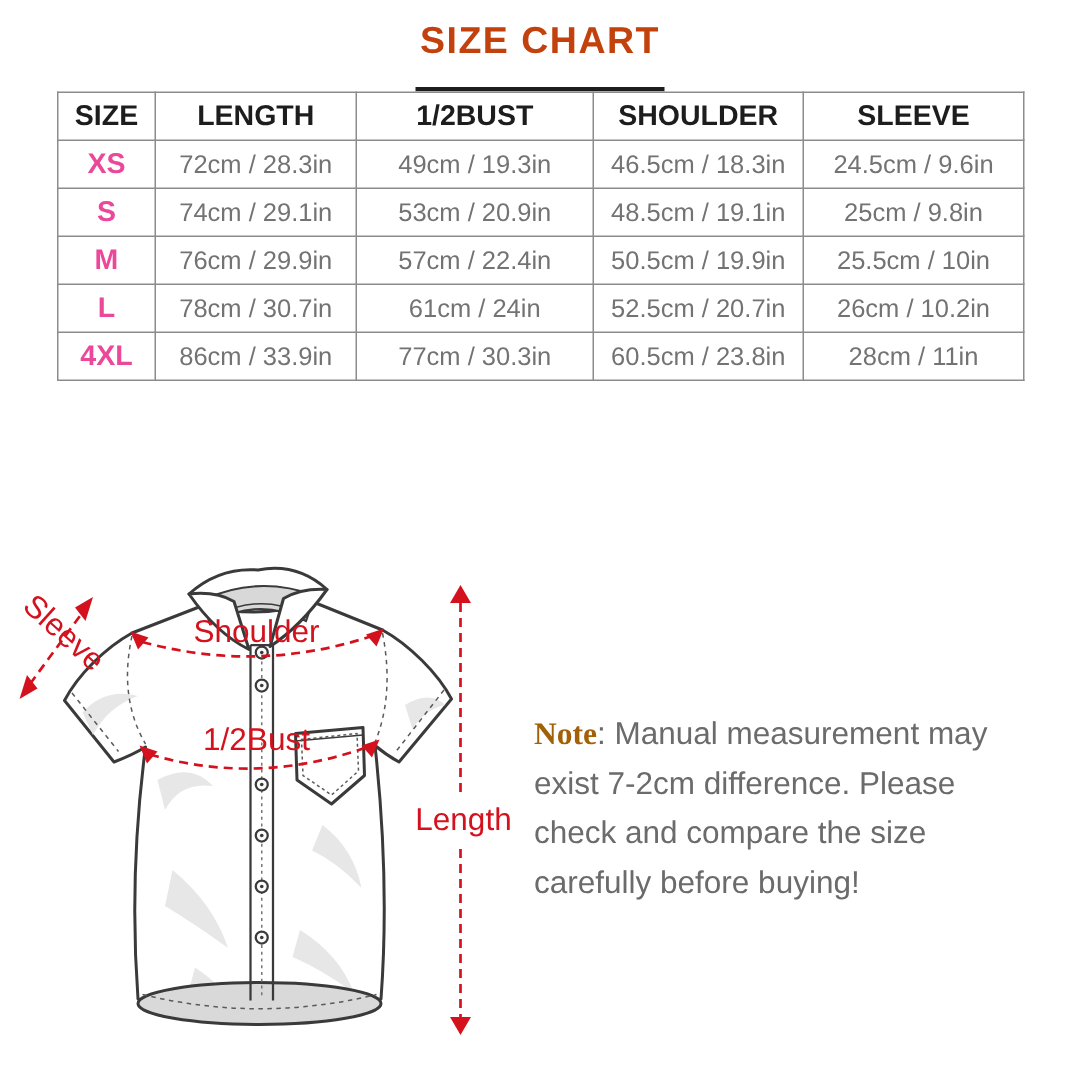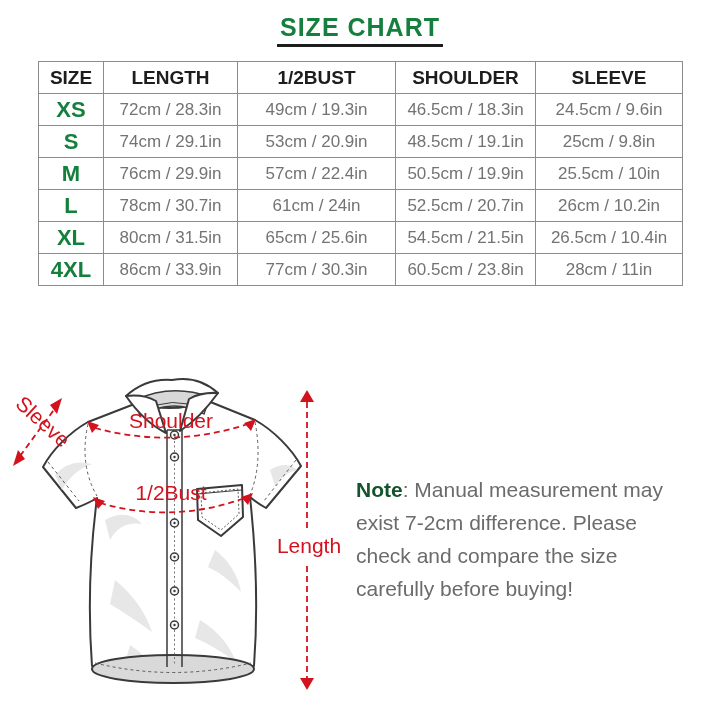--- a/index.html
+++ b/index.html
@@ -3,42 +3,42 @@
 <meta charset="utf-8">
 <style>
   html,body{margin:0;padding:0;}
   body{
     width:720px;height:720px;background:#ffffff;
     font-family:"Liberation Sans", sans-serif;
     position:relative;overflow:hidden;color:#1d1d1d;
   }
   .title{
     position:absolute;top:13px;left:50%;transform:translateX(-50%);
-    margin:0;font-size:25px;font-weight:bold;letter-spacing:1px;color:#15803d;
-    border-bottom:3px solid #1d1d1d;padding:0 3px 2px;white-space:nowrap;
+    margin:0;font-size:25px;font-weight:bold;letter-spacing:1px;color:#c2410c;
+    border-bottom:3px solid #1d1d1d;padding:0 3px 16px;white-space:nowrap;
   }
   table.size-table{
     position:absolute;left:38px;top:61px;width:644px;
     border-collapse:collapse;table-layout:fixed;background:#fff;
   }
   .size-table th,.size-table td{
     border:1px solid #8c8c8c;text-align:center;vertical-align:middle;
     padding:0;overflow:hidden;white-space:nowrap;
   }
   .size-table thead tr{height:32px;}
   .size-table tbody tr{height:32px;}
   .size-table thead th{font-size:19px;font-weight:bold;color:#1d1d1d;}
   .size-table tbody td{font-size:17px;color:#737373;font-weight:normal;}
-  .size-table tbody td.size-label{font-size:22px;font-weight:bold;color:#15803d;}
+  .size-table tbody td.size-label{font-size:19px;font-weight:bold;color:#ec4899;}
   svg.diagram{position:absolute;left:0;top:370px;width:360px;height:350px;}
   .note{
     position:absolute;left:356px;top:473px;width:330px;
     font-size:21px;line-height:33px;color:#6b6b6b;
   }
-  .note .note-label{font-weight:bold;color:#14532d;}
+  .note .note-label{font-weight:bold;color:#a16207;font-family:Liberation Serif, serif;}
   .shirt-line{fill:none;stroke:#3a3a3a;stroke-width:2;stroke-linejoin:round;stroke-linecap:round;}
   .stitch{fill:none;stroke:#5a5a5a;stroke-width:1;stroke-dasharray:3 3;}
   .red-dash{fill:none;stroke-width:1.8;stroke-dasharray:6 4;}
   .red-label{font-size:21px;font-weight:normal;}
 </style>
 </head>
 <body>
 
 <h1 class="title">SIZE CHART</h1>
 
@@ -80,27 +80,20 @@
       <td>57cm / 22.4in</td>
       <td>50.5cm / 19.9in</td>
       <td>25.5cm / 10in</td>
     </tr>
     <tr>
       <td class="size-label">L</td>
       <td>78cm / 30.7in</td>
       <td>61cm / 24in</td>
       <td>52.5cm / 20.7in</td>
       <td>26cm / 10.2in</td>
-    </tr>
-    <tr>
-      <td class="size-label">XL</td>
-      <td>80cm / 31.5in</td>
-      <td>65cm / 25.6in</td>
-      <td>54.5cm / 21.5in</td>
-      <td>26.5cm / 10.4in</td>
     </tr>
     <tr>
       <td class="size-label">4XL</td>
       <td>86cm / 33.9in</td>
       <td>77cm / 30.3in</td>
       <td>60.5cm / 23.8in</td>
       <td>28cm / 11in</td>
     </tr>
   </tbody>
 </table>

